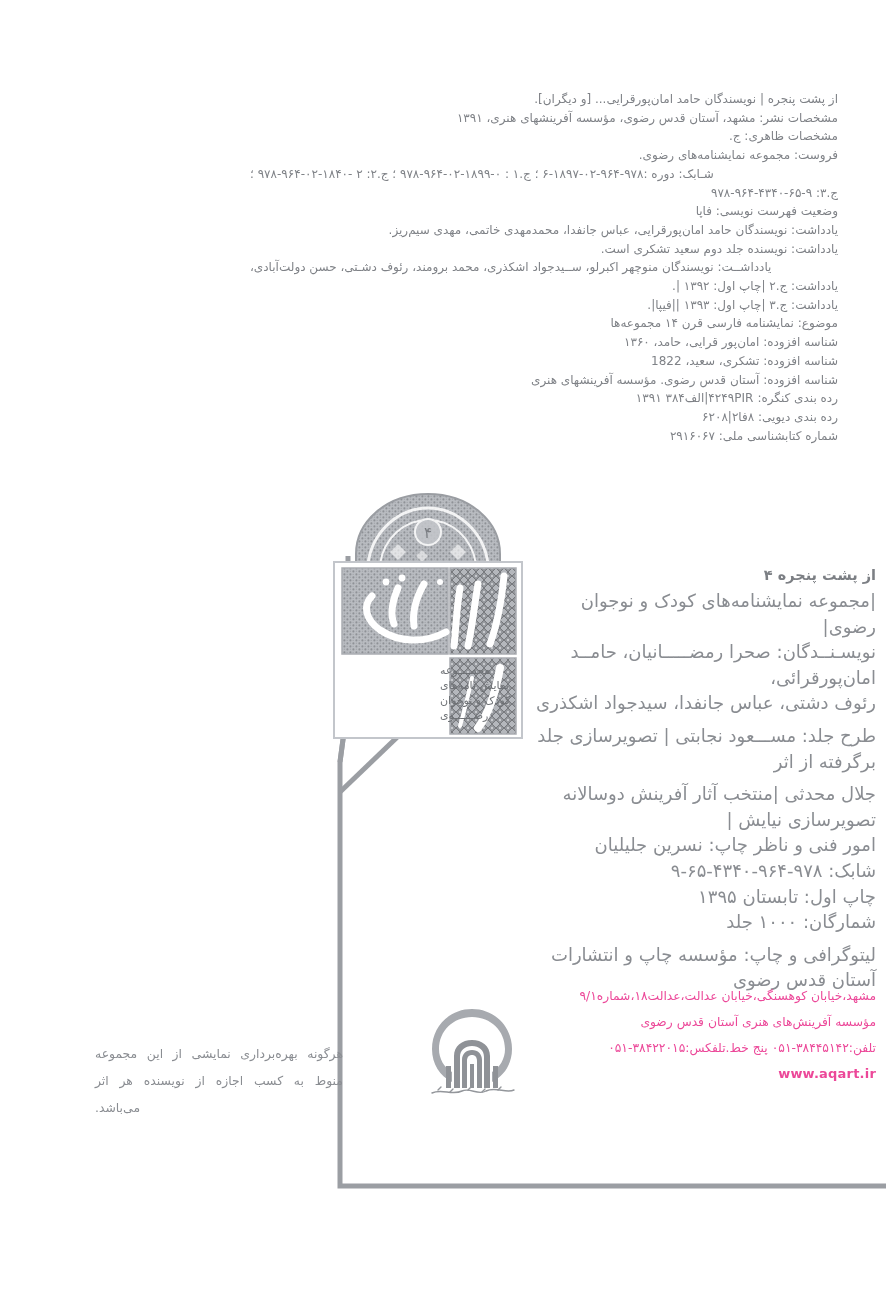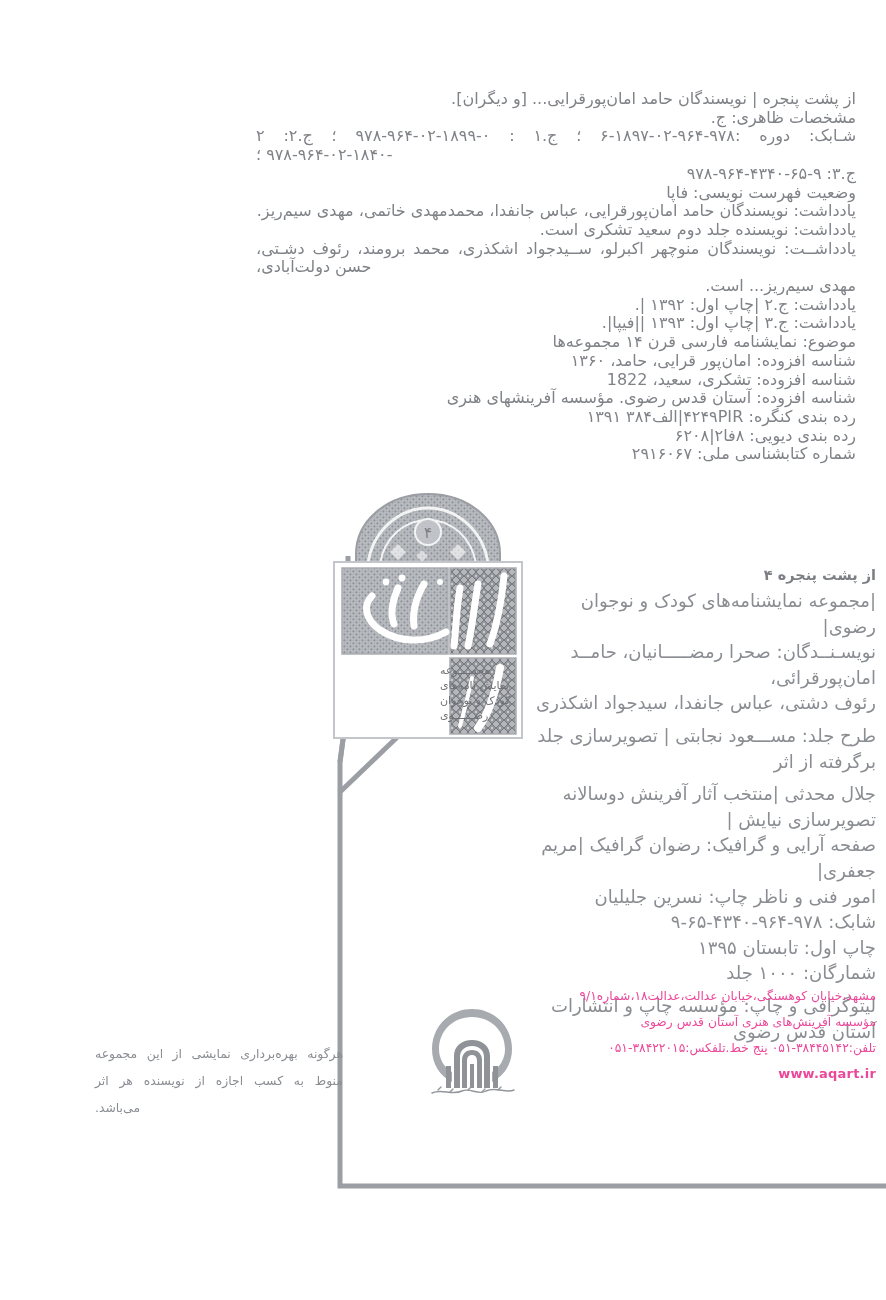--- a/index.html
+++ b/index.html
@@ -14,35 +14,36 @@
     position: relative;
     overflow: hidden;
     font-family: "DejaVu Sans", "Liberation Sans", sans-serif;
     color: #8b8e93;
   }
 
   
   .cip {
     position: absolute;
     top: 90px;
-    right: 30px;
+    right: 48px;
     width: 600px;
     direction: rtl;
     text-align: right;
-    font-size: 16px;
+    font-size: 12px;
     line-height: 18.7px;
     color: #7f8287;
   }
   .cip-line {
     white-space: normal;
     letter-spacing: 0.1px;
   }
   .cip-line.wide {
     text-align: justify;
     text-align-last: left;
+    margin-left: 12px;
   }
 
   
   .frame {
     position: absolute;
     left: 338px;
     top: 556px;
     width: 560px;
     height: 636px;
     pointer-events: none;
@@ -132,28 +133,29 @@
     line-height: 27px;
     color: #8a8d92;
     margin-left: 17px;
   }
 </style>
 </head>
 <body>
 
 <div class="cip">
   <div class="cip-line">از پشت پنجره | نویسندگان حامد امان‌پورقرایی... [و دیگران].</div>
+  <div class="cip-line">مشخصات نشر: مشهد، آستان قدس رضوی، مؤسسه آفرینشهای هنری، ۱۳۹۱</div>
   <div class="cip-line">مشخصات ظاهری: ج.</div>
+  <div class="cip-line">فروست: مجموعه نمایشنامه‌های رضوی.</div>
   <div class="cip-line wide">شـابک: دوره :۹۷۸-۹۶۴-۰۲-۱۸۹۷-۶ ؛ ج.۱ : ۰-۱۸۹۹-۰۲-۹۶۴-۹۷۸ ؛ ج.۲: ۲ -۱۸۴۰-۰۲-۹۶۴-۹۷۸ ؛</div>
   <div class="cip-line">ج.۳: ۹-۶۵-۴۳۴۰-۹۶۴-۹۷۸</div>
   <div class="cip-line">وضعیت فهرست نویسی: فاپا</div>
   <div class="cip-line">یادداشت: نویسندگان حامد امان‌پورقرایی، عباس جانفدا، محمدمهدی خاتمی، مهدی سیم‌ریز.</div>
   <div class="cip-line">یادداشت: نویسنده جلد دوم سعید تشکری است.</div>
   <div class="cip-line wide">یادداشــت: نویسندگان منوچهر اکبرلو، ســیدجواد اشکذری، محمد برومند، رئوف دشـتی، حسن دولت‌آبادی،</div>
-  <div class="cip-line">مهدی سیم‌ریز... است.</div>
   <div class="cip-line">یادداشت: ج.۲ |چاپ اول: ۱۳۹۲ |.</div>
   <div class="cip-line">یادداشت: ج.۳ |چاپ اول: ۱۳۹۳ ||فیپا|.</div>
   <div class="cip-line">موضوع: نمایشنامه فارسی قرن ۱۴ مجموعه‌ها</div>
   <div class="cip-line">شناسه افزوده: امان‌پور قرایی، حامد، ۱۳۶۰</div>
   <div class="cip-line">شناسه افزوده: تشکری، سعید، 1822</div>
   <div class="cip-line">شناسه افزوده: آستان قدس رضوی. مؤسسه آفرینشهای هنری</div>
   <div class="cip-line">رده بندی کنگره: ۴۲۴۹PIR|الف۳۸۴ ۱۳۹۱</div>
   <div class="cip-line">رده بندی دیویی: ۸فا۲|۶۲۰۸</div>
   <div class="cip-line">شماره کتابشناسی ملی: ۲۹۱۶۰۶۷</div>
 </div>
@@ -235,21 +237,20 @@
   </svg>
 </div>
 
 <div class="colophon">
   <div class="title">از پشت پنجره ۴</div>
   <div class="row">|مجموعه نمایشنامه‌های کودک و نوجوان رضوی|</div>
   <div class="row">نویسـنــدگان: صحرا رمضـــــانیان، حامــد امان‌پورقرائی،</div>
   <div class="row">رئوف دشتی، عباس جانفدا، سیدجواد اشکذری</div>
   <div class="row tight">طرح جلد: مســـعود نجابتی | تصویرسازی جلد برگرفته از اثر</div>
   <div class="row tight">جلال محدثی |منتخب آثار آفرینش دوسالانه تصویرسازی نیایش |</div>
-  <div class="row">صفحه آرایی و گرافیک: رضوان گرافیک |مریم جعفری|</div>
   <div class="row">امور فنی و ناظر چاپ: نسرین جلیلیان</div>
   <div class="row">شابک: ۹۷۸-۹۶۴-۴۳۴۰-۶۵-۹</div>
   <div class="row">چاپ اول: تابستان ۱۳۹۵</div>
   <div class="row">شمارگان: ۱۰۰۰ جلد</div>
   <div class="row tight">لیتوگرافی و چاپ: مؤسسه چاپ و انتشارات آستان قدس رضوی</div>
 </div>
 
 <div class="address">
   <div class="row tight">مشهد،خیابان کوهسنگی،خیابان عدالت،عدالت۱۸،شماره۹/۱</div>
   <div class="row tight">مؤسسه آفرینش‌های هنری آستان قدس رضوی</div>

